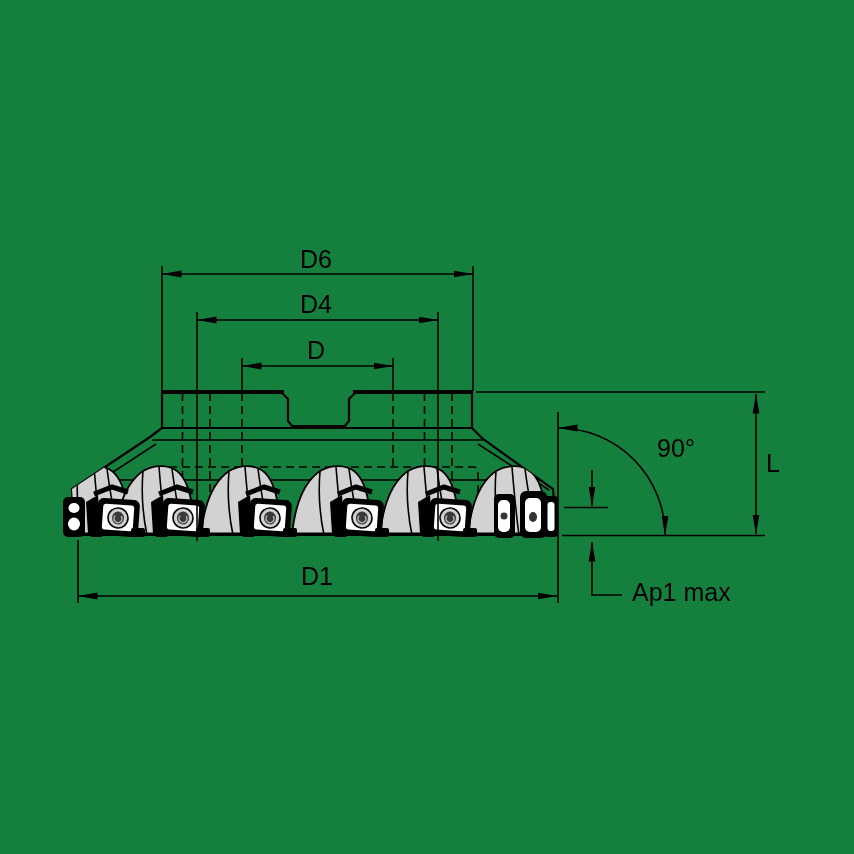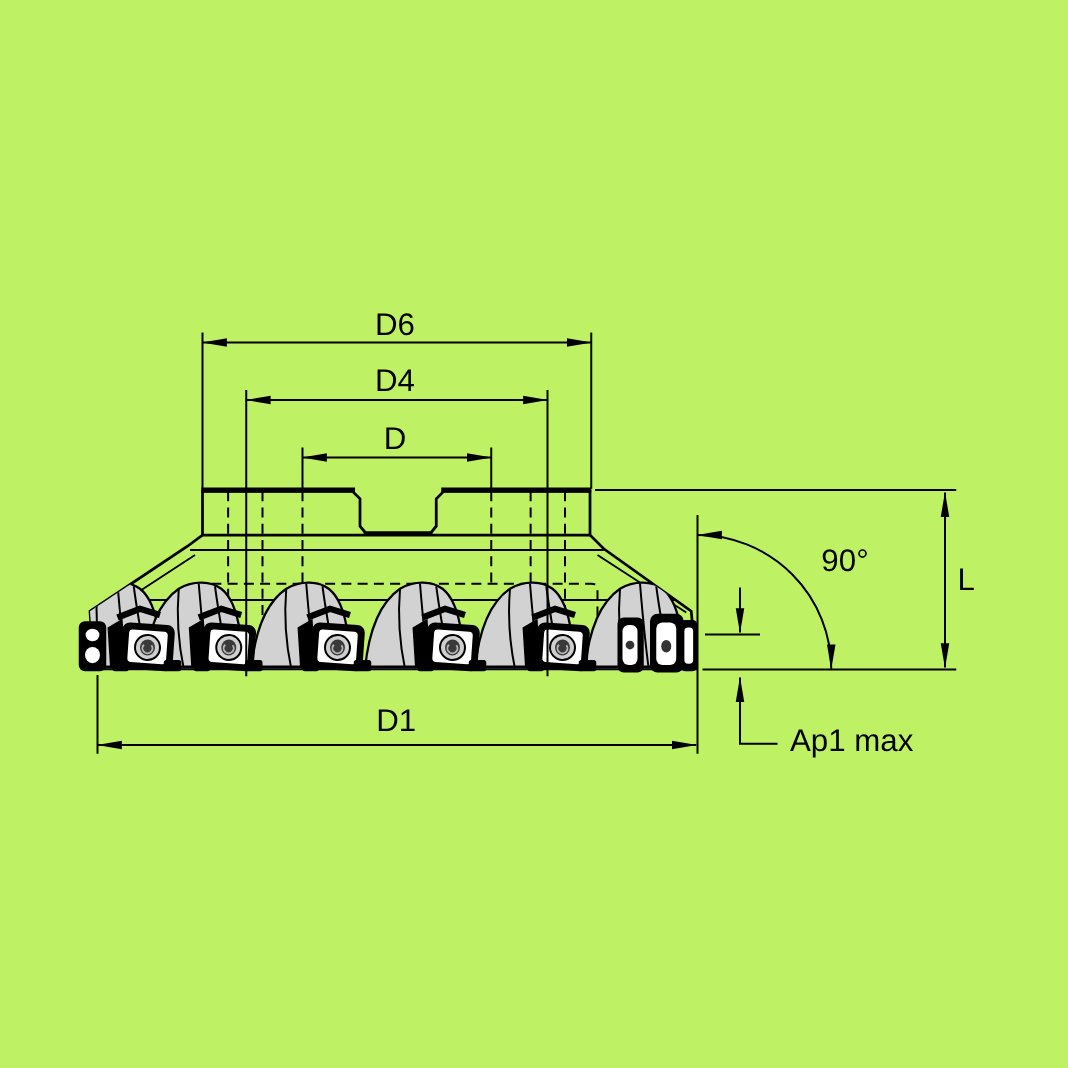--- a/index.html
+++ b/index.html
@@ -5,21 +5,21 @@
   html, body {
     margin: 0;
     padding: 0;
     background: #ffffff;
     font-family: "Liberation Sans", sans-serif;
   }
   .stage {
     position: relative;
     width: 854px;
     height: 854px;
-    background: #bef264;
+    background: #15803d;
     overflow: hidden;
   }
   svg text {
     font-family: "Liberation Sans", "DejaVu Sans", sans-serif;
     fill: #000000;
   }
   .dimline { stroke: #000; stroke-width: 1.6; fill: none; }
   .thin    { stroke: #000; stroke-width: 1.5; fill: none; }
   .dashed  { stroke: #000; stroke-width: 1.6; fill: none; stroke-dasharray: 8 5; }
   .outline { stroke: #000; stroke-width: 2.2; fill: none; }

